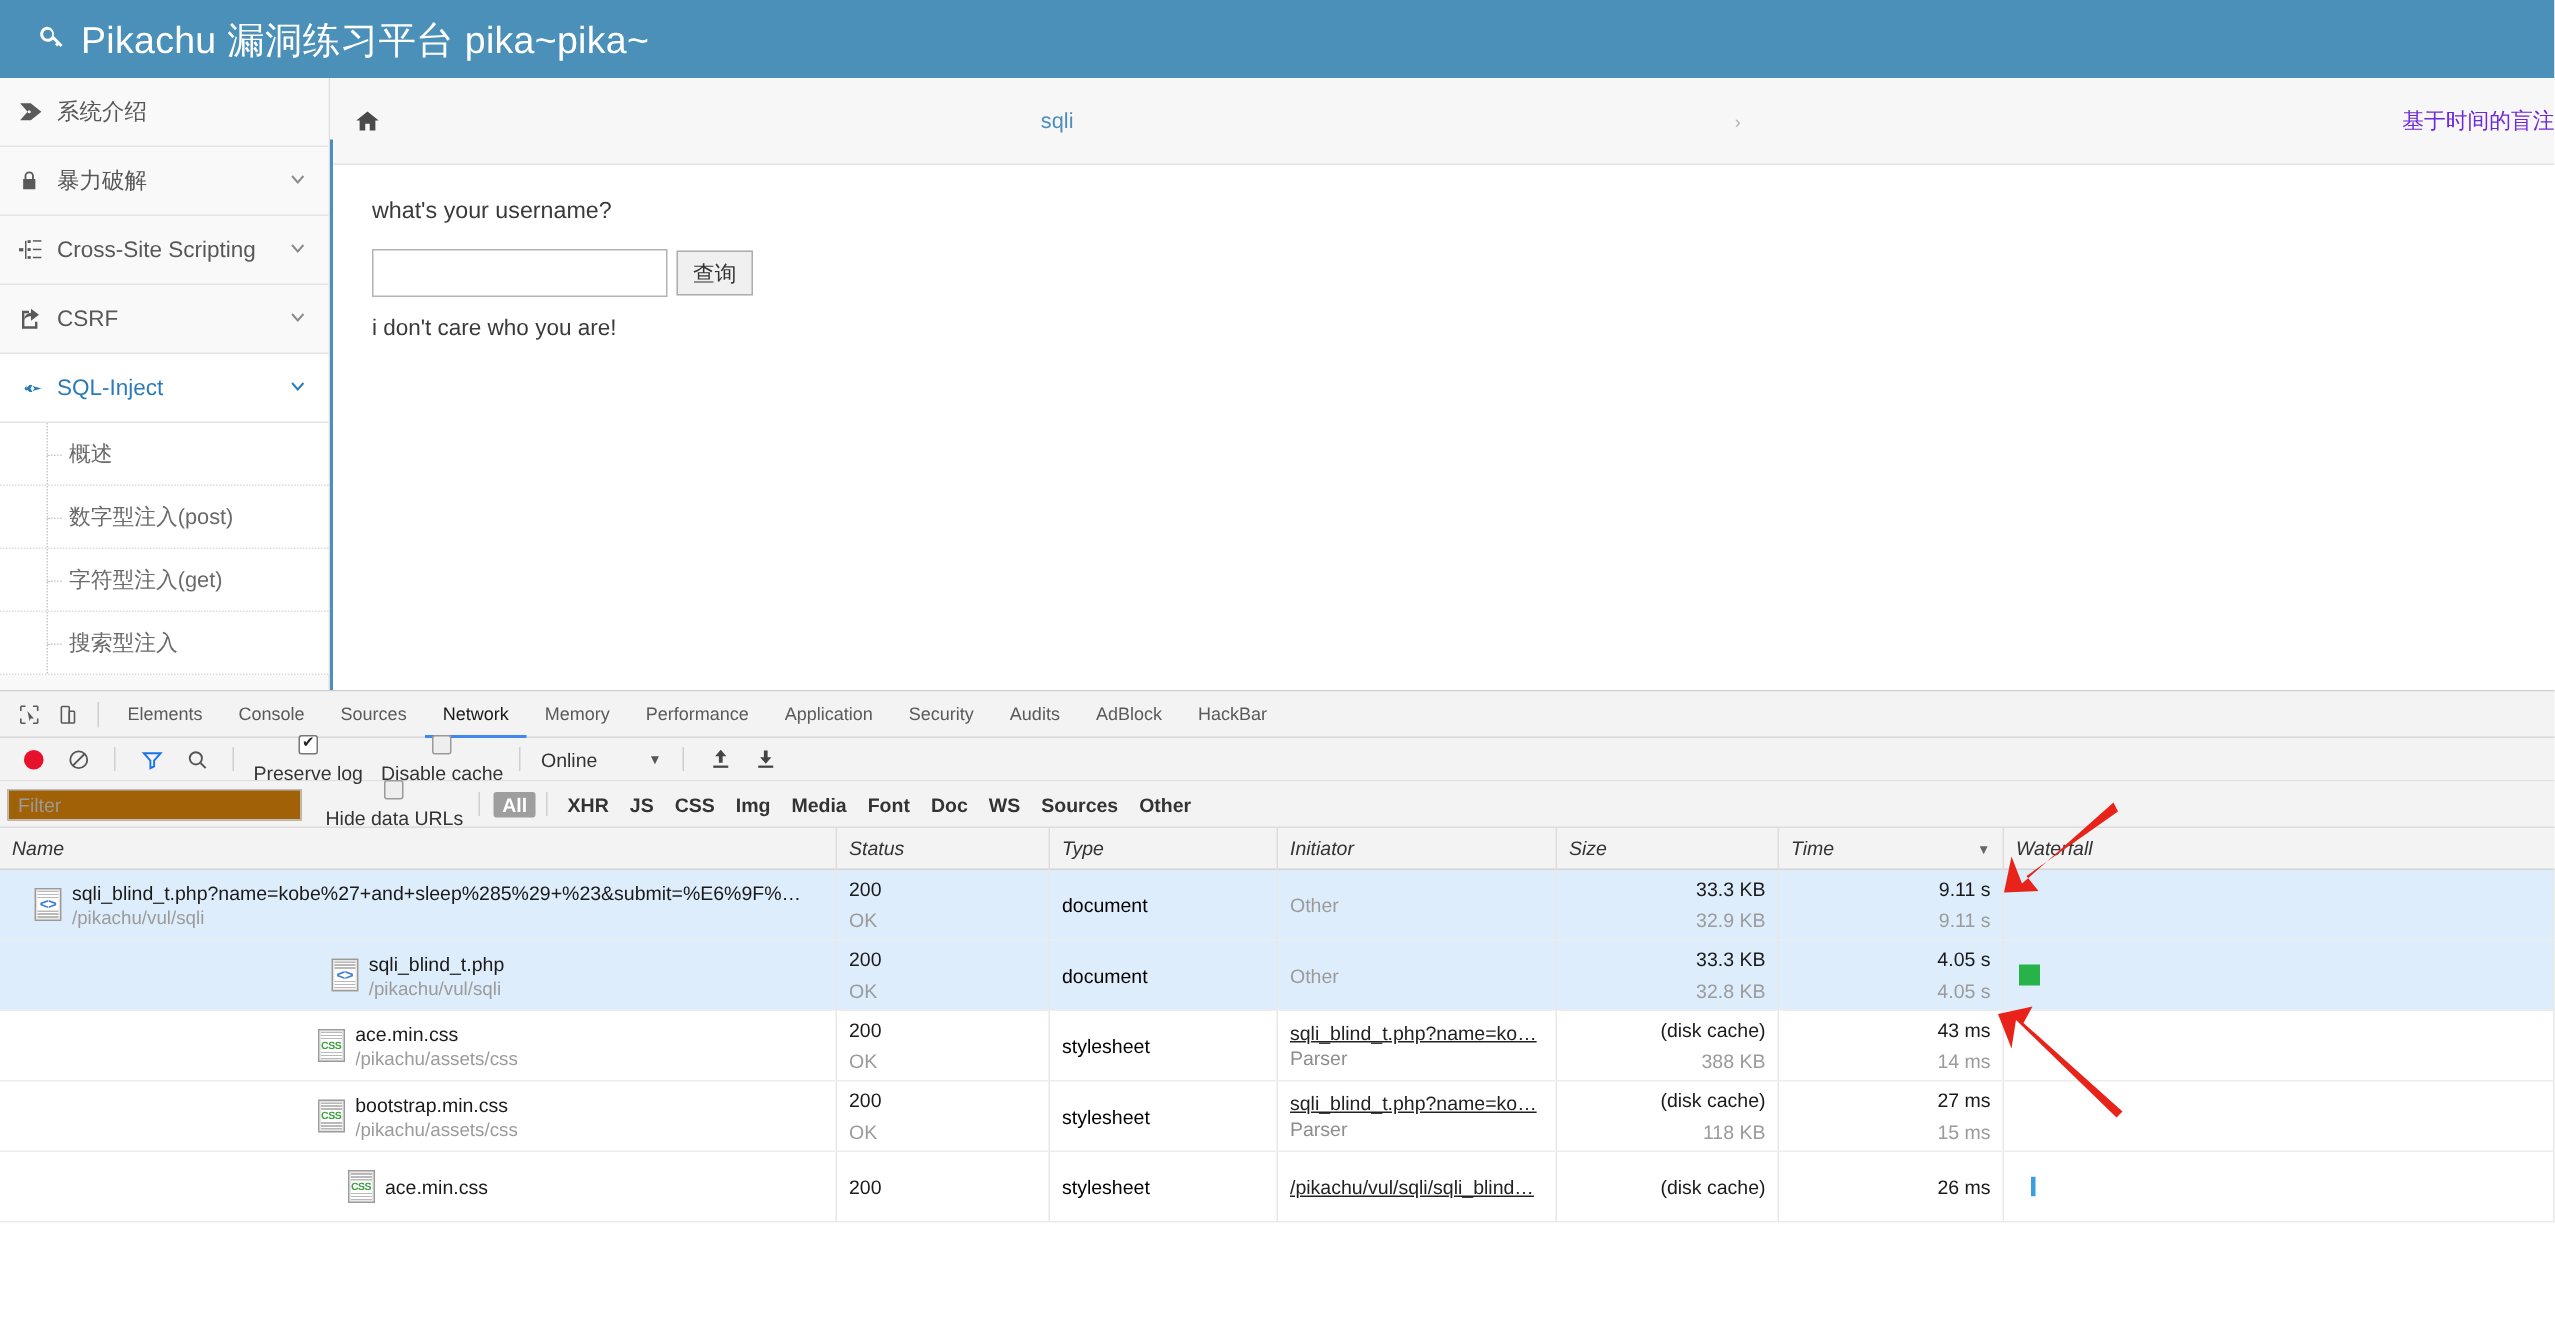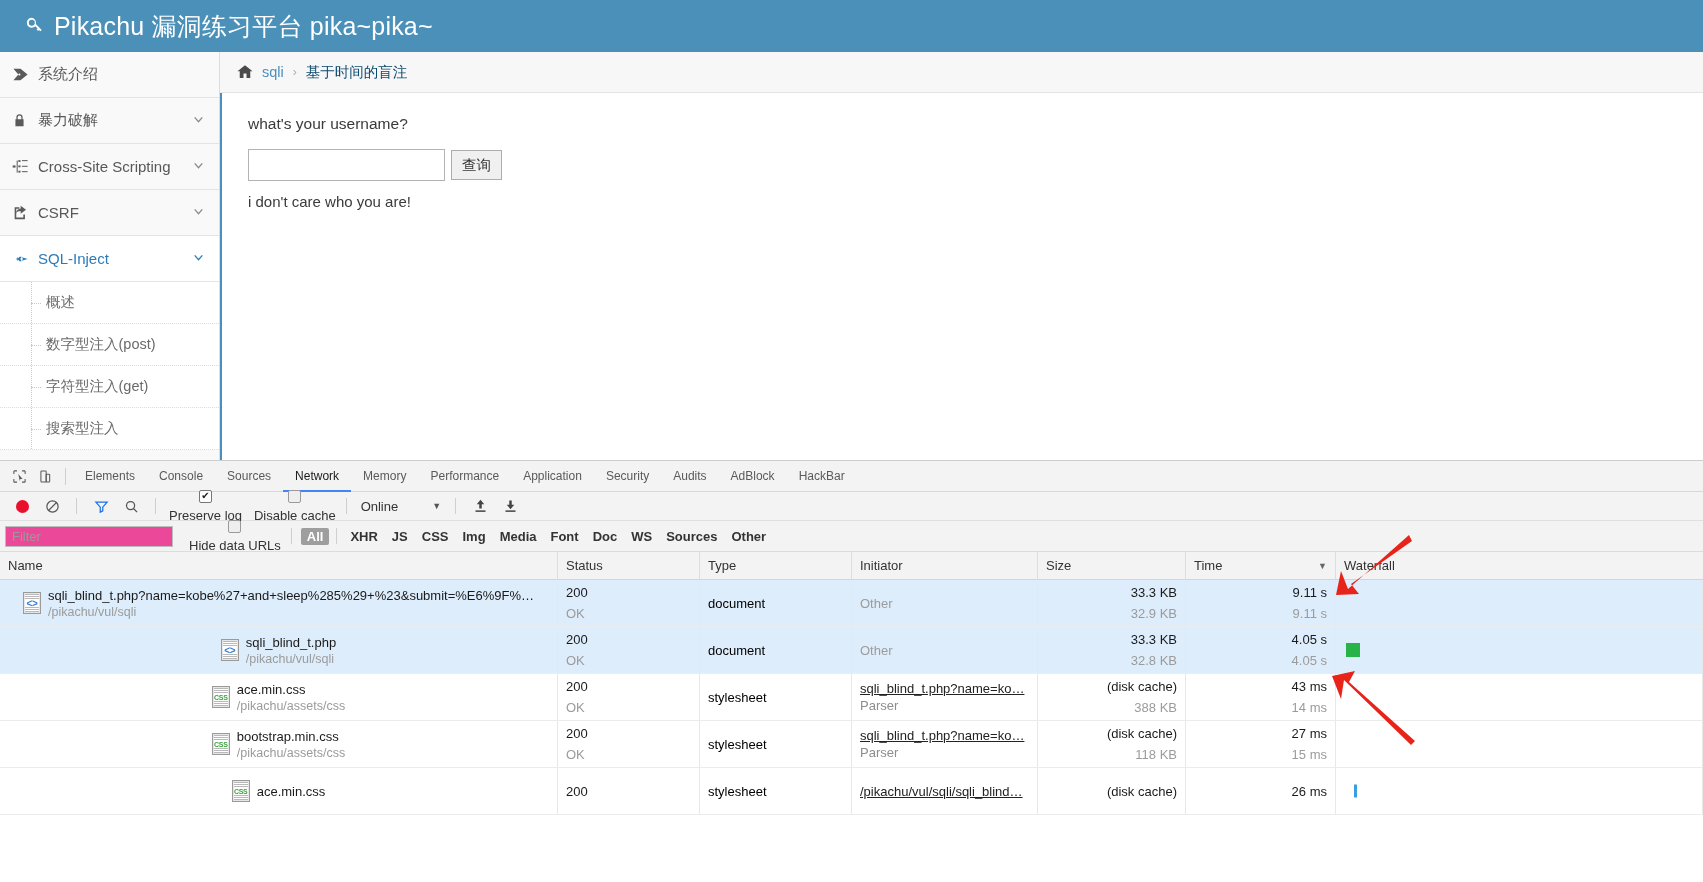--- a/index.html
+++ b/index.html
@@ -64,29 +64,29 @@
     border-left:1px dotted #c8c8c8;
   }
   .sub-item::after {
     content:""; position:absolute; left:31px; top:50%;
     width:10px; border-top:1px dotted #c8c8c8;
   }
 
   
   #main { flex:1; background:#fff; position:relative; }
   #breadcrumb {
-    height:41px; background:#f7f7f7;
+    height:58px; background:#f7f7f7;
     border-bottom:1px solid #e4e4e4;
     display:flex; align-items:center; padding-left:16px;
-    font-size:14.5px; color:#555;
+    font-size:14.5px; color:#555;justify-content:space-between;
   }
   #breadcrumb .home-icon { color:#4a4a4a; margin-right:8px; display:inline-flex; }
   #breadcrumb .bc-link { color:#4c8fbd; cursor:pointer; }
   #breadcrumb .bc-sep { color:#b0b0b0; margin:0 9px; font-size:12px; }
-  #breadcrumb .bc-current { color:#0c4a6e; }
+  #breadcrumb .bc-current { color:#6d28d9; }
 
   #content { padding:22px 0 0 28px; }
   .q-label { font-size:15.5px; color:#3a3a3a; margin-bottom:16px; }
   .form-row { display:flex; align-items:center; gap:6px; margin-bottom:12px; }
   .text-input {
     width:197px; height:32px; border:1px solid #b3b3b3; background:#fff;
     padding:0 6px; font-size:14px; font-family:"Liberation Sans", sans-serif;
     outline:none;
   }
   .submit-btn {
@@ -137,35 +137,35 @@
   .cbox.checked::after { content:"✔"; font-size:10px; }
   .cbox.dim { border-color:#9a9a9a; background:#eee; }
   .tb-select { display:inline-flex; align-items:center; gap:34px; font-size:13px; color:#333; padding:0 4px; cursor:pointer; }
   .tb-sep { width:1px; height:16px; background:#cfcfcf; margin:0 8px; }
 
   #dt-filterbar {
     height:31px; background:#f3f3f3; border-bottom:1px solid #dcdcdc;
     display:flex; align-items:center; padding-left:5px; gap:0;
   }
   #filter-input {
-    width:168px; height:21px; border:1px solid #bdbdbd; background:#ec4899;
+    width:196px; height:21px; border:1px solid #bdbdbd; background:#a16207;
     font-size:13px; padding:0 6px; outline:none; color:#222;
     font-family:"Liberation Sans", sans-serif;
   }
   #filter-input::placeholder { color:#9a9a9a; }
   .ftype {
     font-size:13px; color:#333; padding:1px 6px; margin:0 1px; cursor:pointer; border-radius:2px;
   }
   .ftype.selected { background:#9e9e9e; color:#fff; }
 
   
   #net-table { width:100%; font-size:13px; }
   .net-head {
     display:flex; height:28px; background:#f3f3f3;
-    border-bottom:1px solid #d4d4d4; align-items:center; color:#333;
+    border-bottom:1px solid #d4d4d4; align-items:center; color:#333;font-style:italic;
   }
   .net-head .cell { border-right:1px solid #ddd; height:28px; line-height:28px; padding:0 8px; overflow:hidden; white-space:nowrap; }
   .net-row { display:flex; height:47px; border-bottom:1px solid #ececec; align-items:stretch; }
   .net-row.sel { background:#deedfb; }
   .net-row .cell { border-right:1px solid #e8e8e8; padding:0 8px; display:flex; flex-direction:column; justify-content:center; overflow:hidden; }
   .c-name { width:558px; flex:0 0 558px; flex-direction:row !important; align-items:center; gap:7px; }
   .c-status { width:142px; flex:0 0 142px; }
   .c-type { width:152px; flex:0 0 152px; justify-content:center !important; }
   .c-init { width:186px; flex:0 0 186px; }
   .c-size { width:148px; flex:0 0 148px; align-items:flex-end; }

